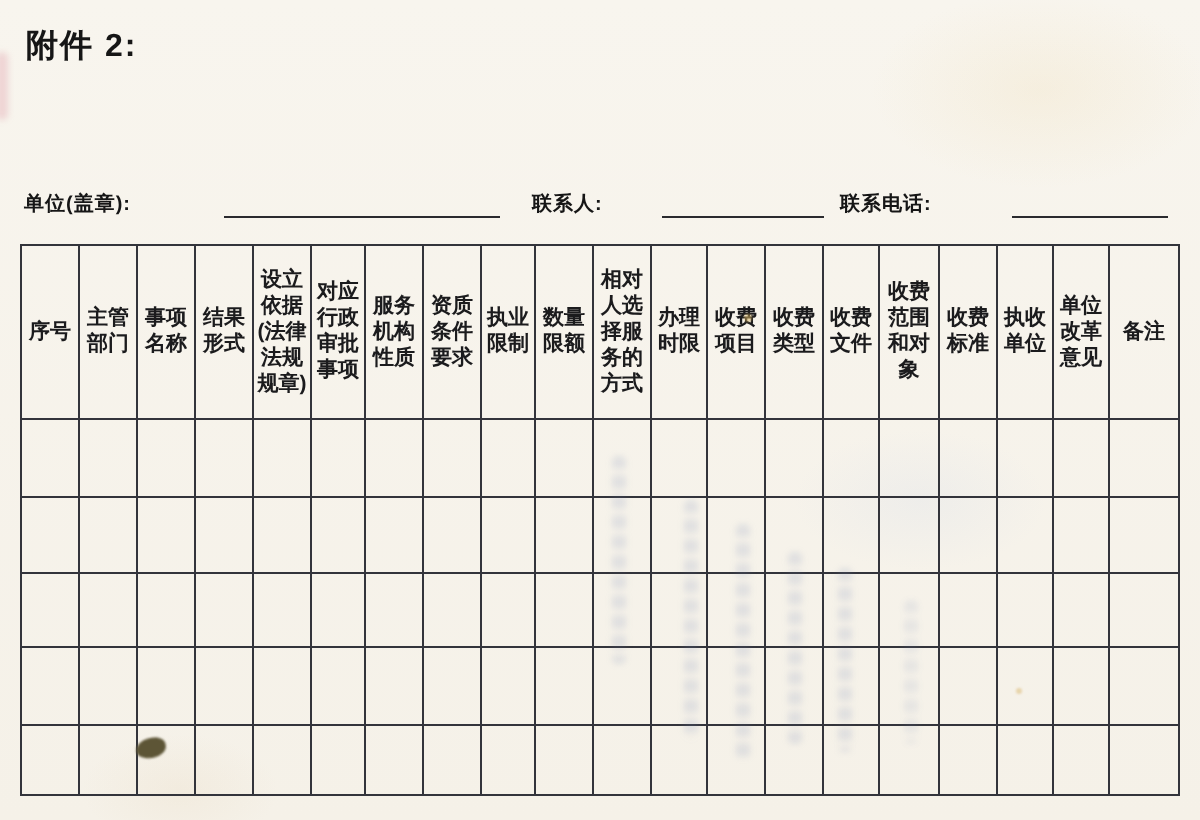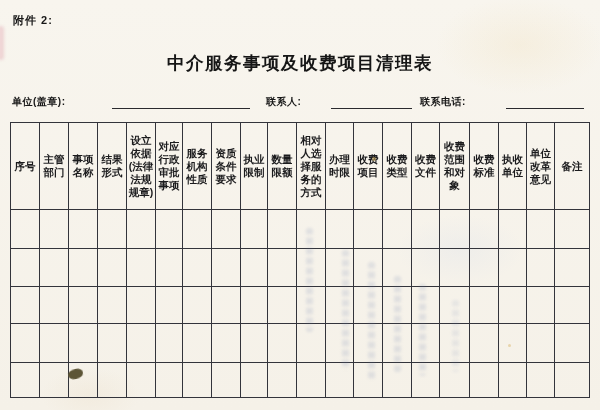--- a/index.html
+++ b/index.html
@@ -7,21 +7,21 @@
     position:relative;width:600px;height:410px;overflow:hidden;
     font-family:"Liberation Sans","DejaVu Sans",sans-serif;color:#161616;
     background:
       radial-gradient(120px 70px at 520px 45px, rgba(236,216,170,.22), transparent 70%),
       radial-gradient(90px 50px at 460px 250px, rgba(190,205,235,.14), transparent 70%),
       radial-gradient(70px 40px at 90px 395px, rgba(228,208,178,.18), transparent 70%),
       linear-gradient(#f8f5ee,#f5f1e8);
   }
   .attachment{
     position:absolute;left:13px;top:13px;
-    font-size:11px;font-weight:bold;letter-spacing:1px;
+    font-size:16px;font-weight:bold;letter-spacing:1px;
   }
   .title{
     position:absolute;left:0;right:0;top:51px;text-align:center;
     font-size:17.5px;font-weight:bold;letter-spacing:1.5px;
   }
   .contact-row{position:absolute;left:0;top:95px;width:600px;height:18px;}
   .contact-row .lbl{
     position:absolute;top:0;font-size:10px;font-weight:bold;letter-spacing:.5px;
   }
   .contact-row .blank{
@@ -70,21 +70,20 @@
     background:rgba(216,128,148,.28);filter:blur(1.5px);pointer-events:none;
   }
 </style>
 </head>
 <body>
 
 <div class="page">
 
   <div class="attachment">附件 2:</div>
 
-  <div class="title">中介服务事项及收费项目清理表</div>
 
   <div class="contact-row">
     <span class="lbl lbl-unit">单位(盖章):</span>
     <span class="blank blank-unit"></span>
     <span class="lbl lbl-contact">联系人:</span>
     <span class="blank blank-contact"></span>
     <span class="lbl lbl-phone">联系电话:</span>
     <span class="blank blank-phone"></span>
   </div>
 

